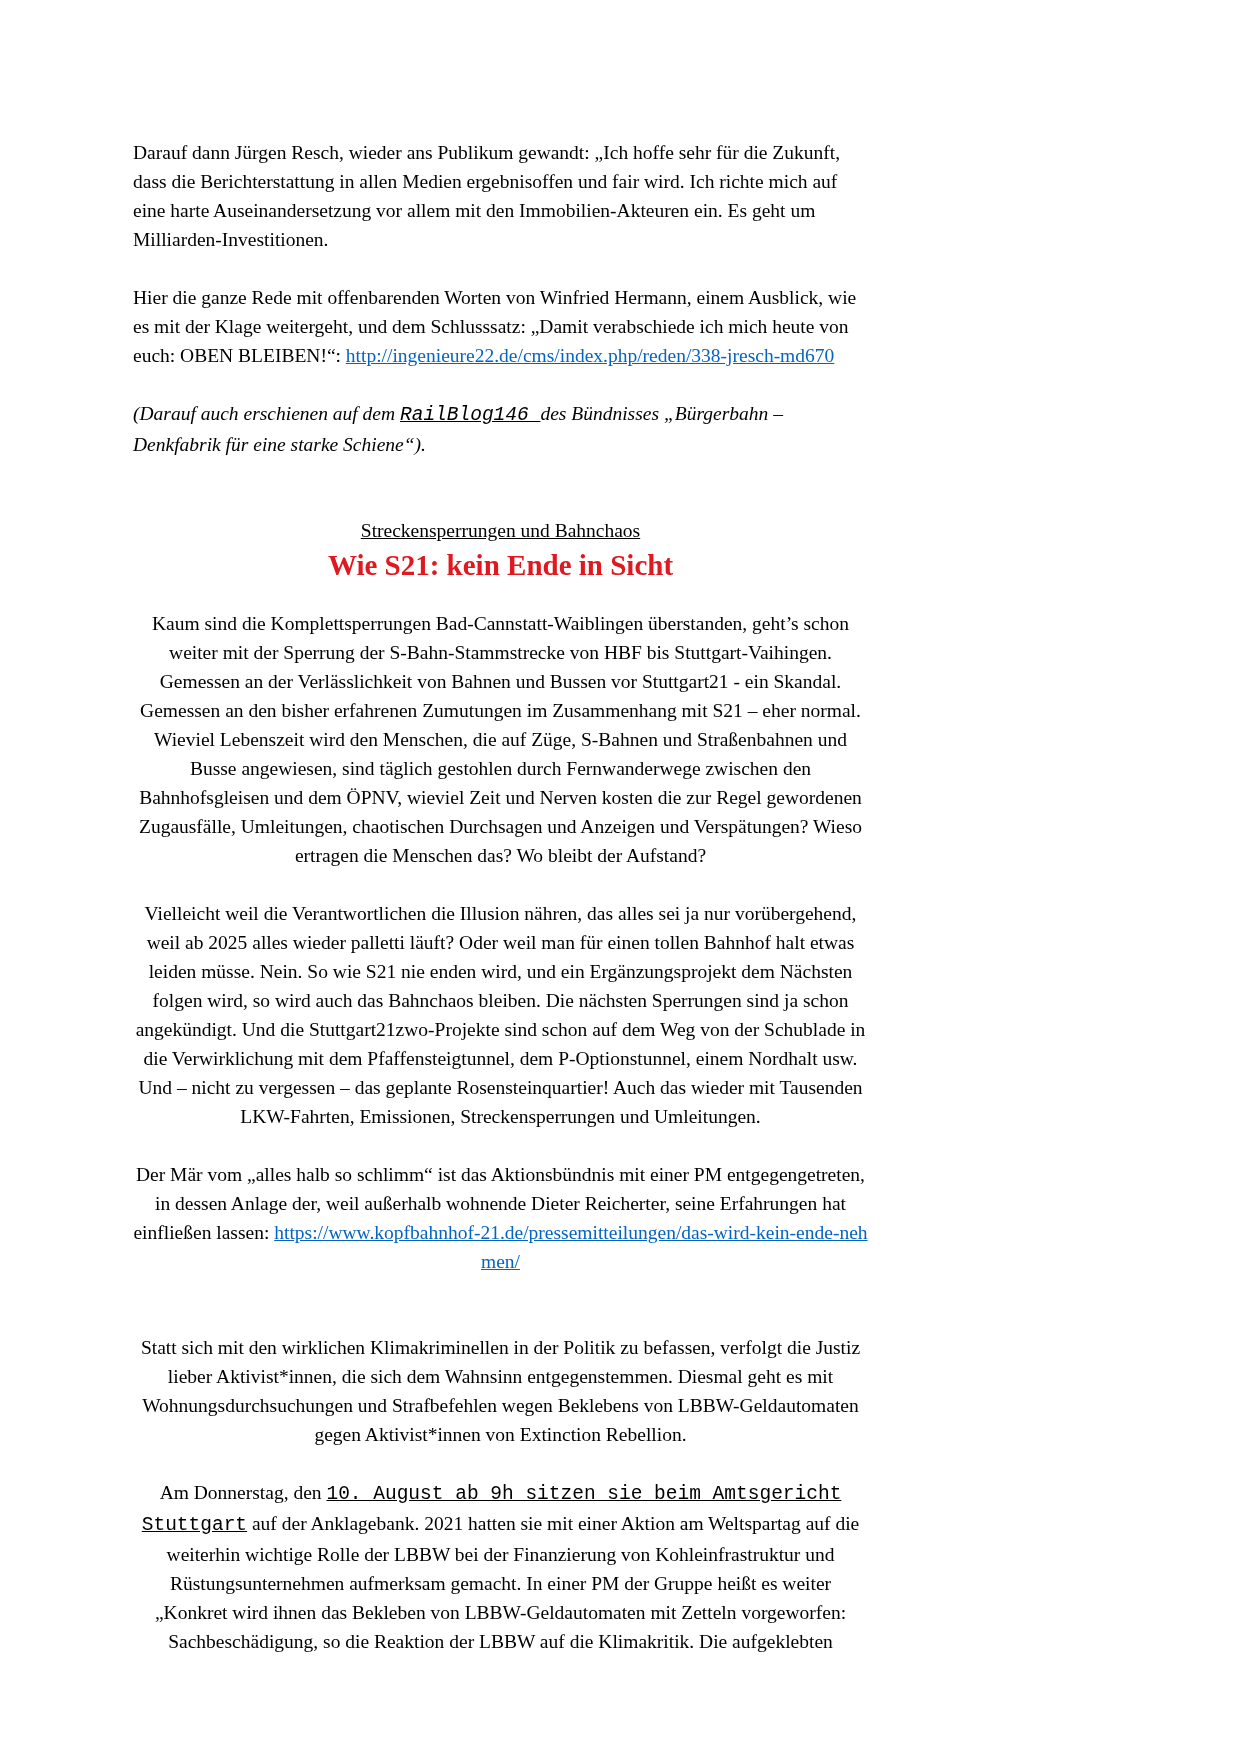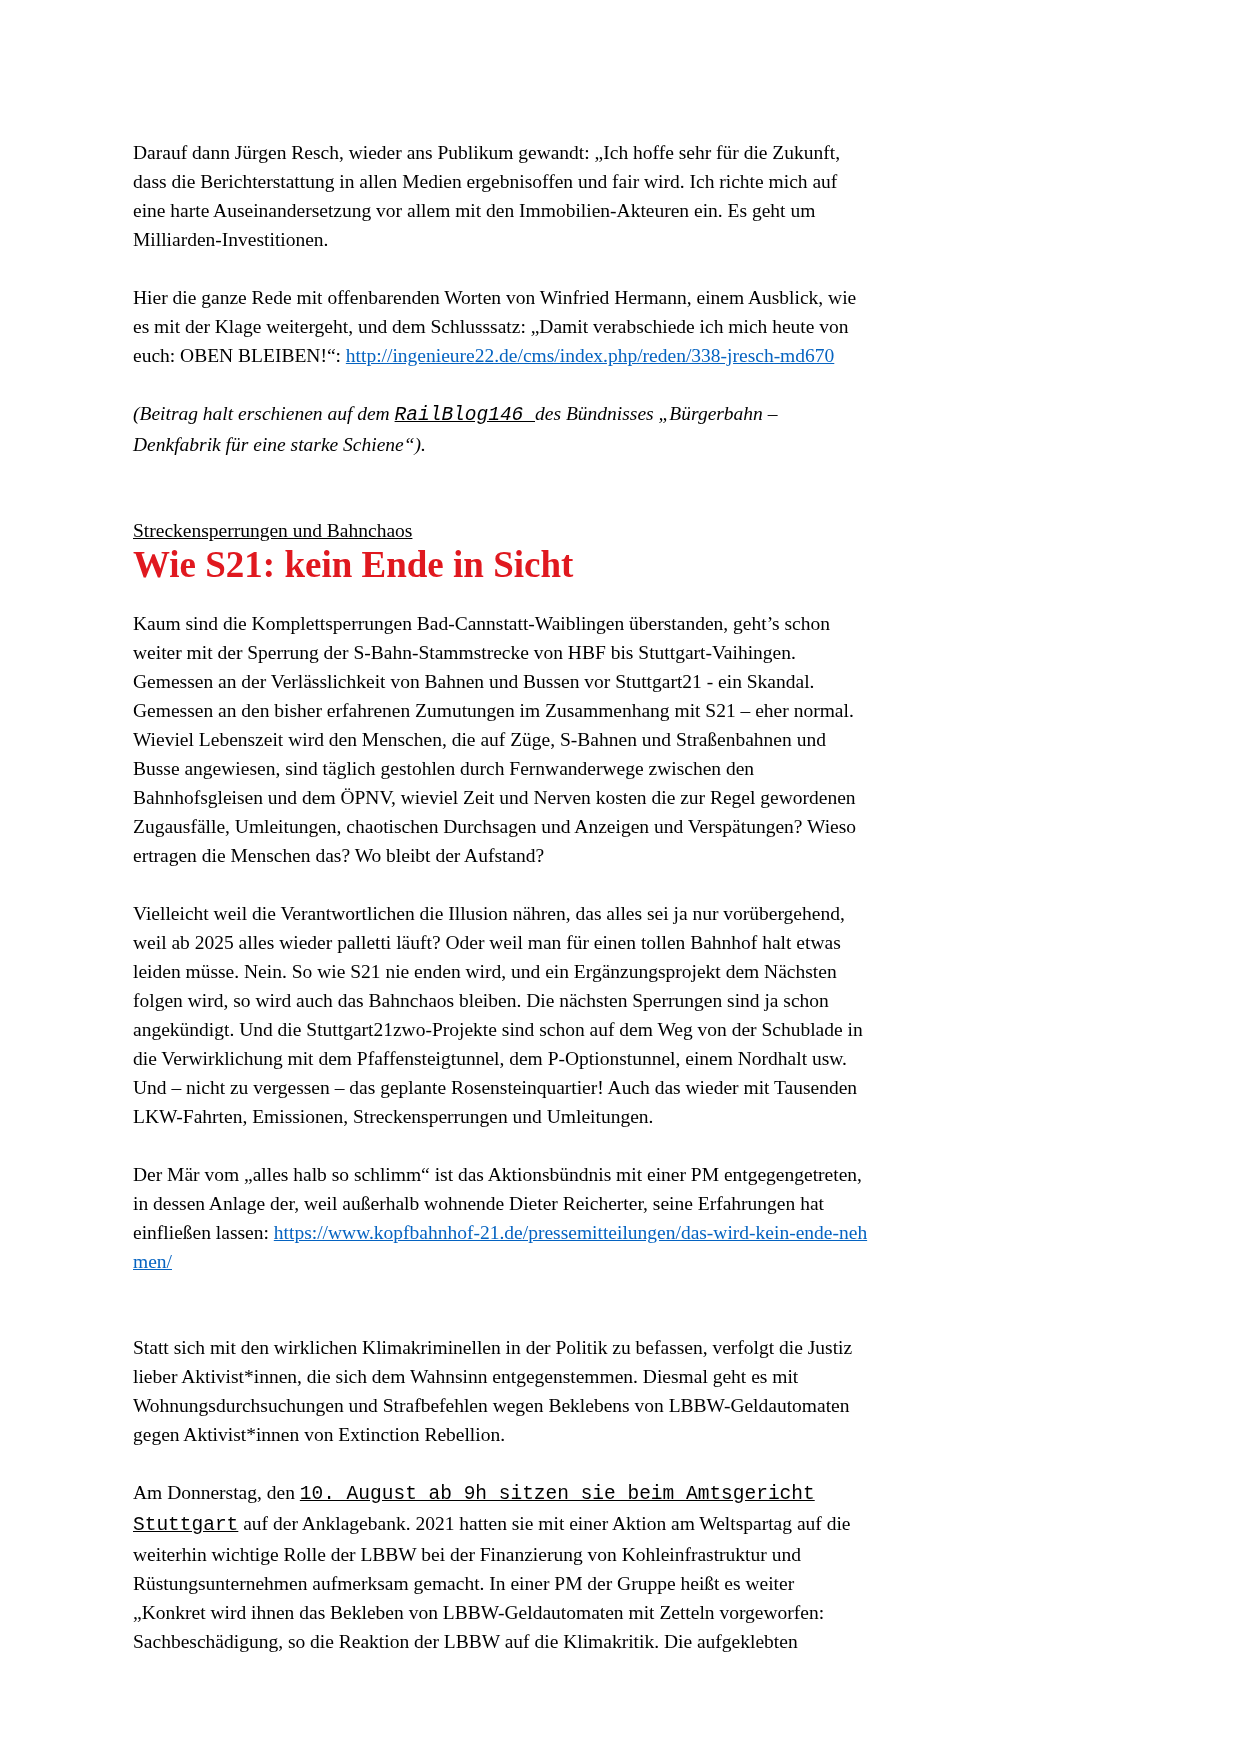--- a/index.html
+++ b/index.html
@@ -22,49 +22,49 @@
   }
   p { margin: 0 0 29px 0; }
   .italic { font-style: italic; }
   .underline { text-decoration: underline; font-family: Liberation Mono, monospace; }
   a.doc-link {
     color: #0563c1;
     text-decoration: underline;
     cursor: pointer;
     word-break: break-all;
   }
-  .section { margin-top: 57px; }
+  .section { margin-top: 57px; text-align: center; }
   .kicker {
     text-decoration: underline;
     margin: 0 0 2px 0;
   }
   h1.red-heading {
     font-family: "Liberation Serif", "DejaVu Serif", serif;
-    font-size: 37px;
+    font-size: 29px;
     line-height: 36px;
     font-weight: bold;
     color: #e0181f;
     margin: 0 0 26px 0;
   }
 </style>
 </head>
 <body>
 
 <div class="page">
 
   <p>
     <span>Darauf dann Jürgen Resch, wieder ans Publikum gewandt: „Ich hoffe sehr für die Zukunft, dass die Berichterstattung in allen Medien ergebnisoffen und fair wird. Ich richte mich auf eine harte Auseinandersetzung vor allem mit den Immobilien-Akteuren ein. Es geht um Milliarden-Investitionen.</span>
   </p>
 
   <p>
     <span>Hier die ganze Rede mit offenbarenden Worten von Winfried Hermann, einem Ausblick, wie es mit der Klage weitergeht, und dem Schlusssatz: „Damit verabschiede ich mich heute von euch: OBEN BLEIBEN!“: </span><a class="doc-link">http://ingenieure22.de/cms/index.php/reden/338-jresch-md670</a>
   </p>
 
   <p class="italic">
-    <span>(Beitrag halt erschienen auf dem </span><span class="underline">RailBlog146 </span><span>des Bündnisses „Bürgerbahn – Denkfabrik für eine starke Schiene“).</span>
+    <span>(Darauf auch erschienen auf dem </span><span class="underline">RailBlog146 </span><span>des Bündnisses „Bürgerbahn – Denkfabrik für eine starke Schiene“).</span>
   </p>
 
   <div class="section">
     <div class="kicker">Streckensperrungen und Bahnchaos</div>
     <h1 class="red-heading">Wie S21: kein Ende in Sicht</h1>
 
     <p>
       <span>Kaum sind die Komplettsperrungen Bad-Cannstatt-Waiblingen überstanden, geht’s schon weiter mit der Sperrung der S-Bahn-Stammstrecke von HBF bis Stuttgart-Vaihingen. Gemessen an der Verlässlichkeit von Bahnen und Bussen vor Stuttgart21 - ein Skandal. Gemessen an den bisher erfahrenen Zumutungen im Zusammenhang mit S21 – eher normal. Wieviel Lebenszeit wird den Menschen, die auf Züge, S-Bahnen und Straßenbahnen und Busse angewiesen, sind täglich gestohlen durch Fernwanderwege zwischen den Bahnhofsgleisen und dem ÖPNV, wieviel Zeit und Nerven kosten die zur Regel gewordenen Zugausfälle, Umleitungen, chaotischen Durchsagen und Anzeigen und Verspätungen? Wieso ertragen die Menschen das? Wo bleibt der Aufstand?</span>
     </p>
 

